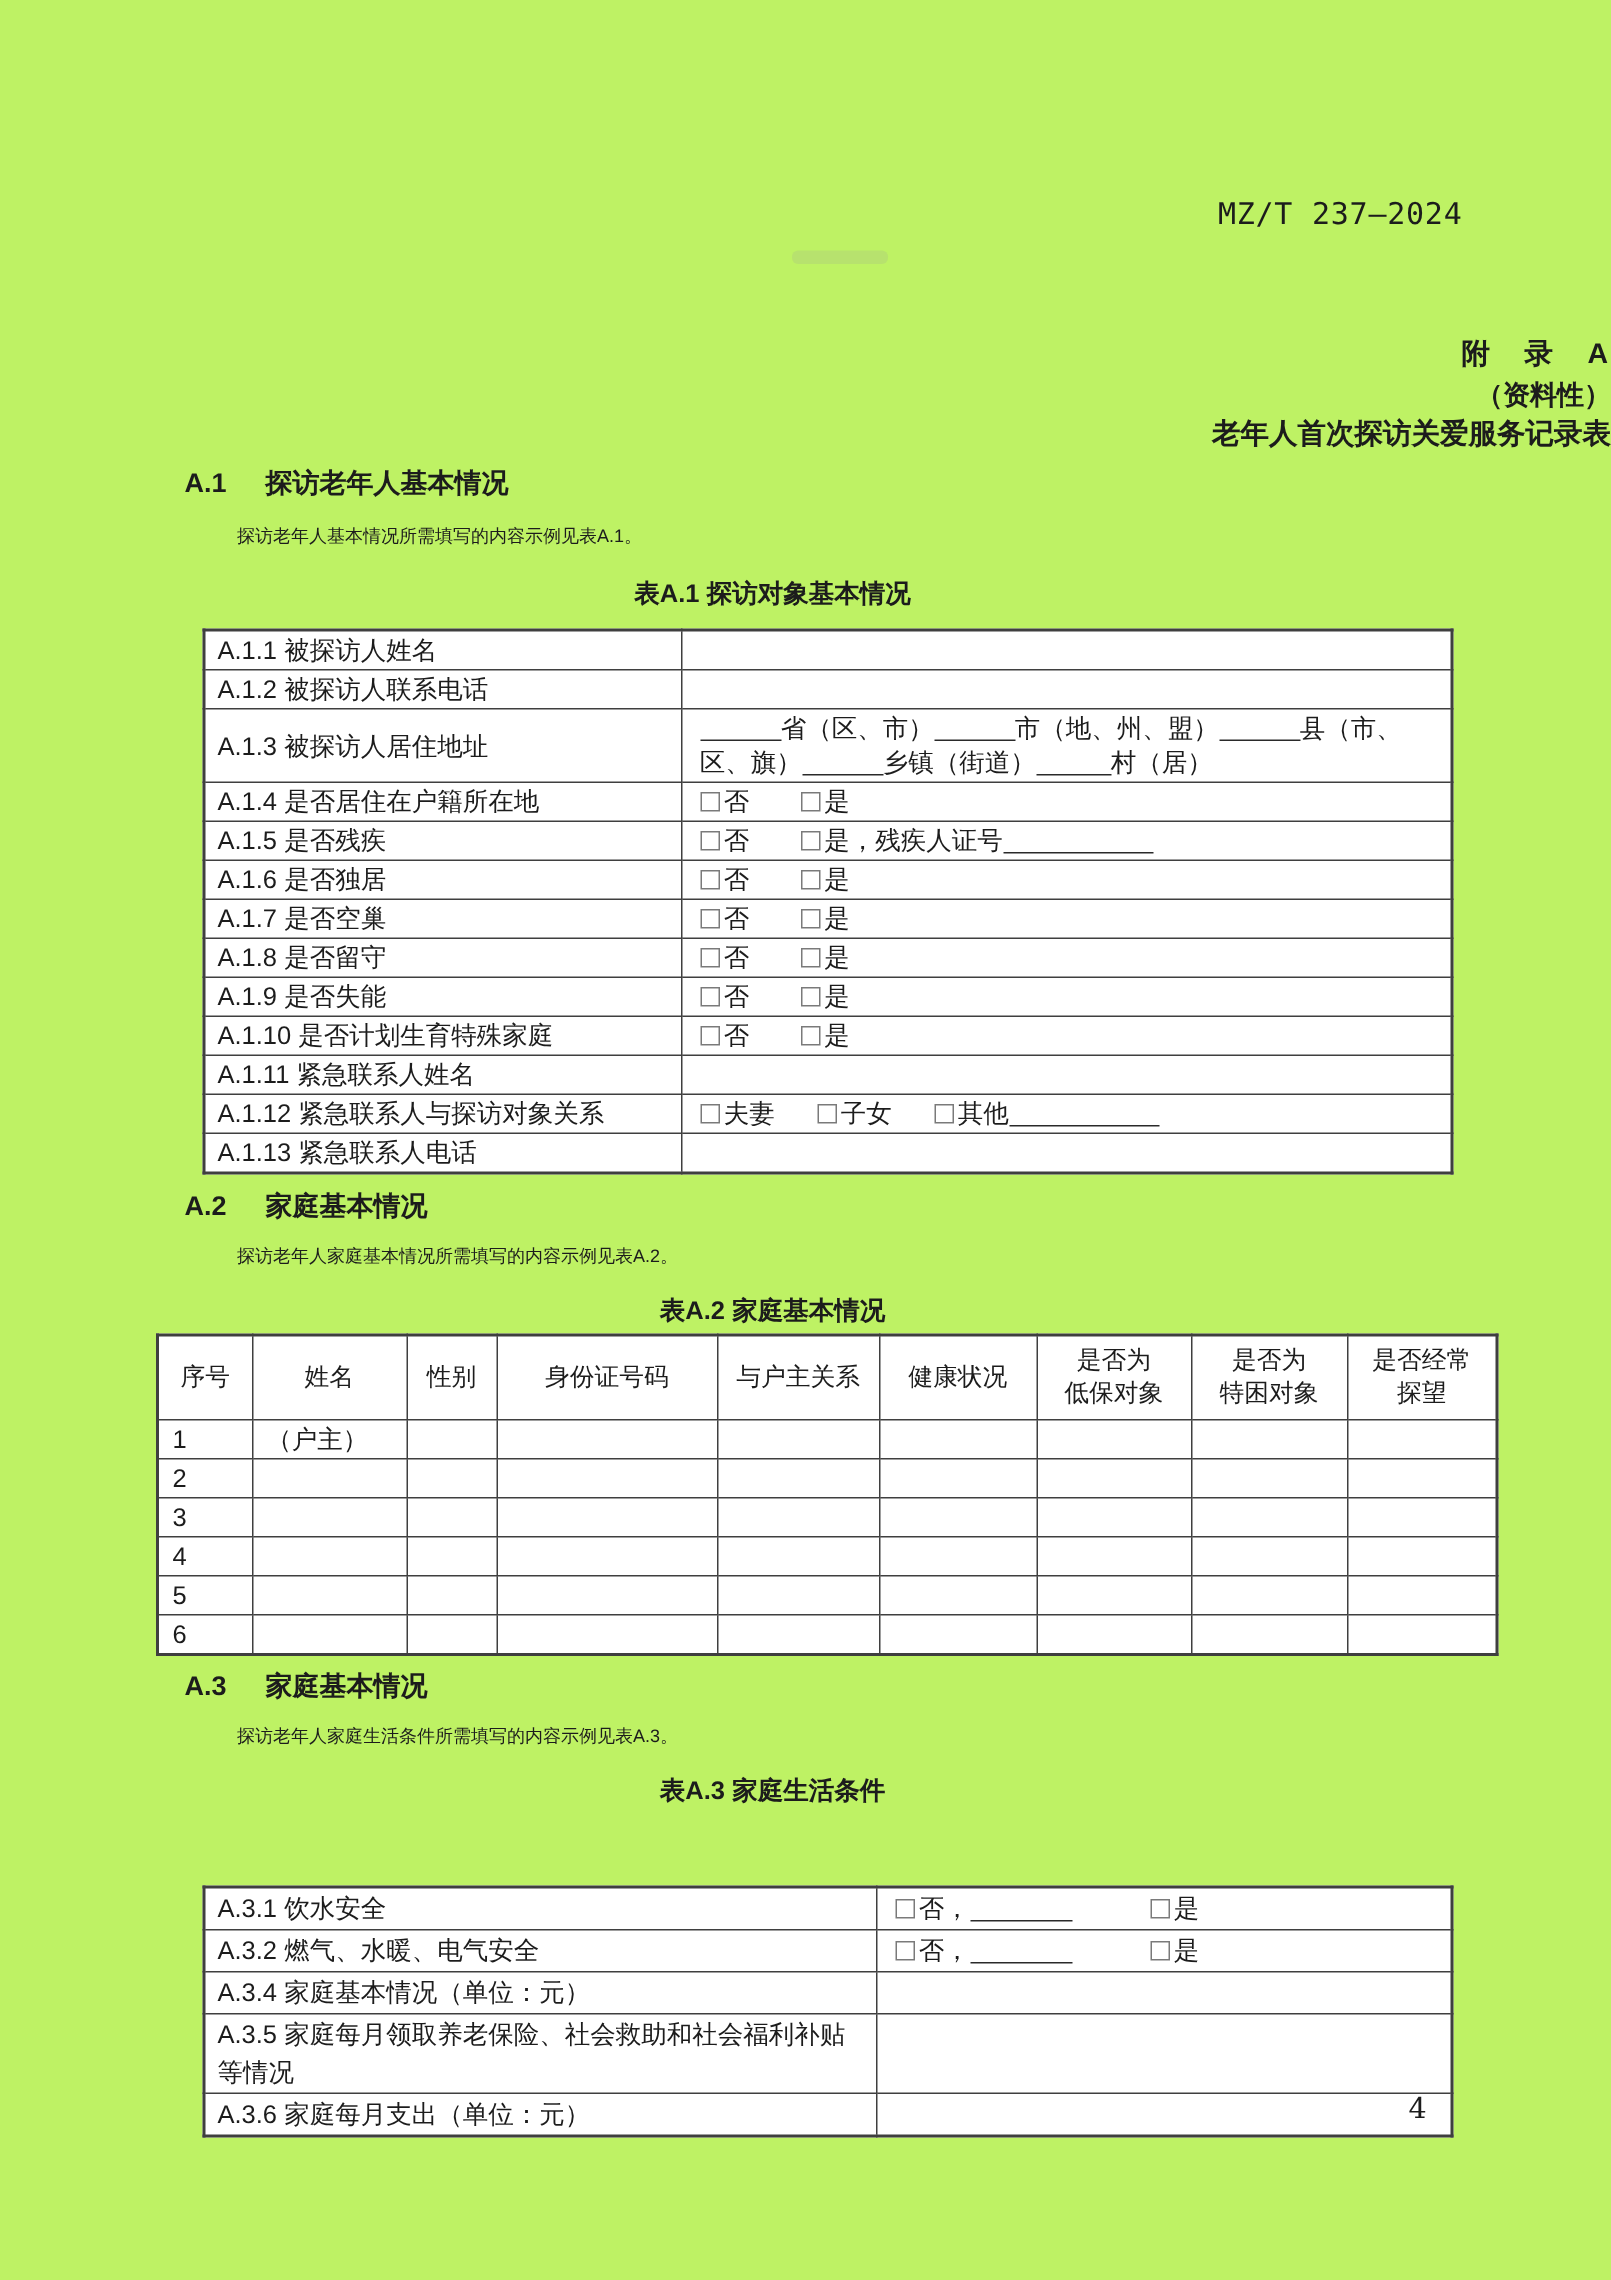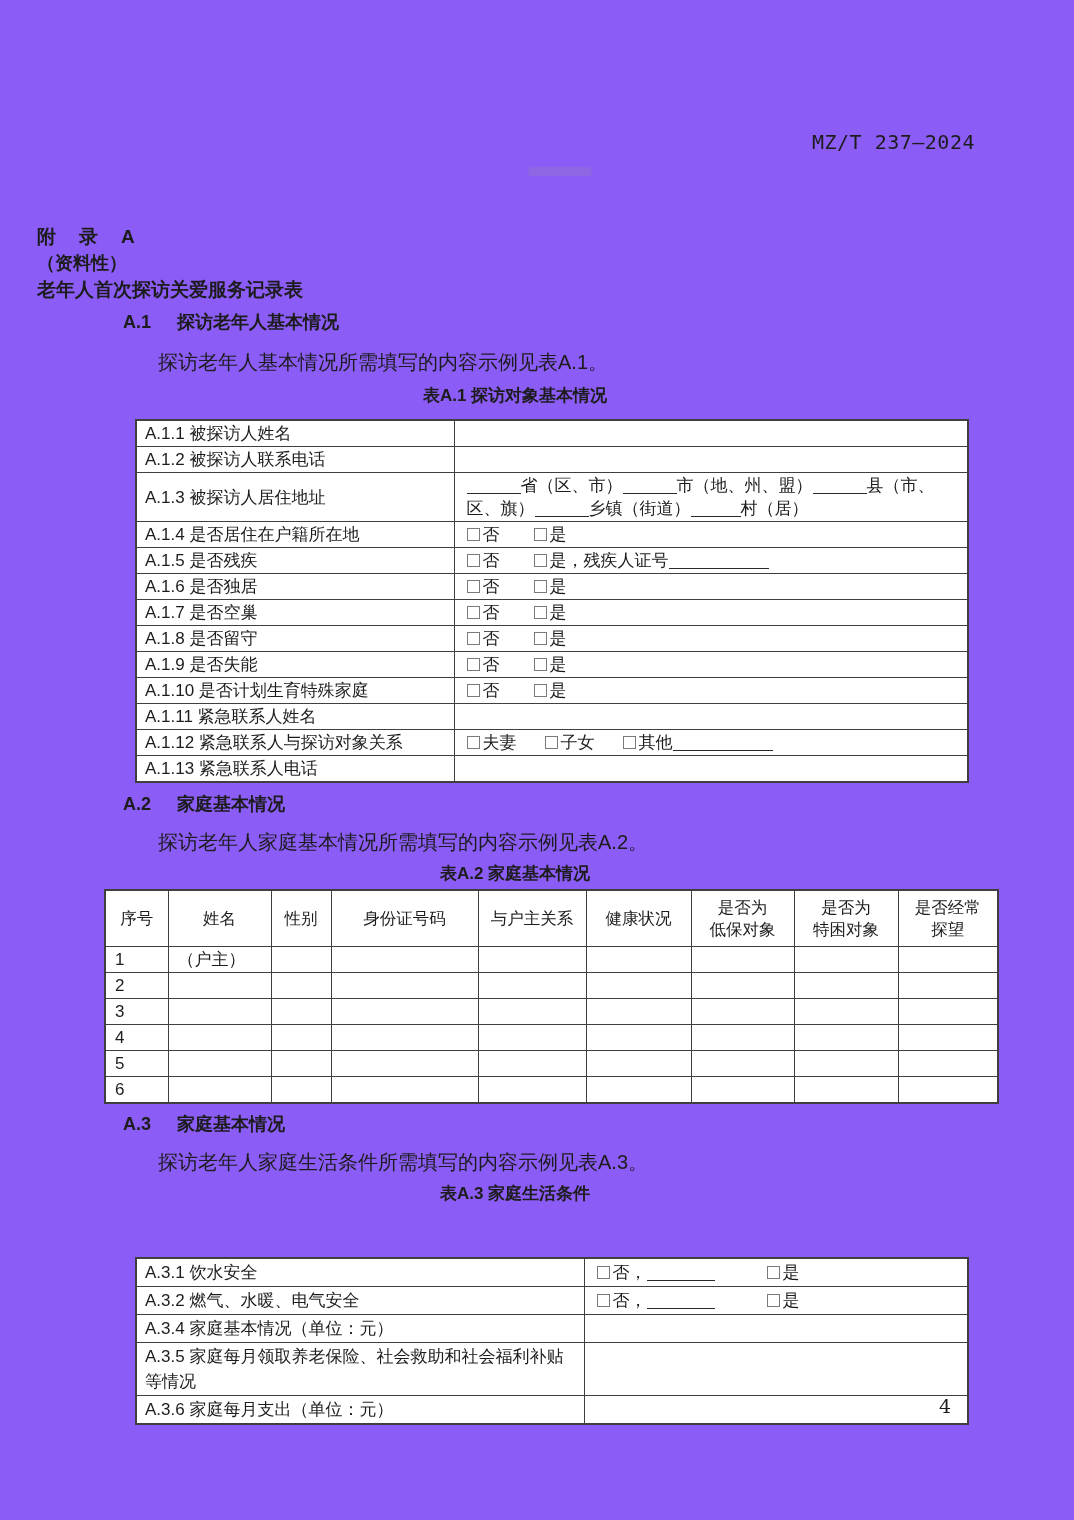--- a/index.html
+++ b/index.html
@@ -5,36 +5,36 @@
   * { box-sizing: border-box; }
   html, body { margin: 0; padding: 0; }
   body {
     width: 1074px; height: 1520px;
     background: #ffffff;
     color: #1c1c1c;
     font-family: "Liberation Sans", sans-serif;
     position: relative;
     overflow: hidden;
   }
-  .page { position: relative; width: 1074px; height: 1520px; background: #8b5cf6; }
+  .page { position: relative; width: 1074px; height: 1520px; background: #bef264; }
 
   .doc-number {
     position: absolute; top: 130px; right: 99px;
     font-family: "DejaVu Sans Mono", monospace;
     font-size: 20px; letter-spacing: 0.5px; font-weight: 500;
   }
 
-  .title-block { position: absolute; top: 224px; left: 0; width: 1074px; text-align: left; padding-left: 37px; }
+  .title-block { position: absolute; top: 224px; left: 0; width: 1074px; text-align: right; }
   .title-line1 { font-size: 19px; font-weight: bold; letter-spacing: 2px; line-height: 26px; }
   .title-line2 { font-size: 18px; font-weight: bold; line-height: 26px; }
   .title-line3 { font-size: 19px; font-weight: bold; line-height: 27px; }
 
   .sec-heading { position: absolute; left: 123px; font-size: 18px; font-weight: bold; white-space: nowrap; }
   .sec-heading .sec-num { margin-right: 26px; }
-  .sec-para { position: absolute; left: 158px; font-size: 20px; white-space: nowrap; }
+  .sec-para { position: absolute; left: 158px; font-size: 12px; white-space: nowrap; }
   .tbl-caption { position: absolute; left: 0; width: 1030px; text-align: center; font-size: 17px; font-weight: bold; }
 
   table { border-collapse: collapse; table-layout: fixed; position: absolute; background: #fff; }
   table, td, th { border: 1px solid #3f3f3f; }
   table { border-width: 2px; }
   td, th { font-weight: normal; font-size: 17px; vertical-align: middle; overflow: hidden; }
 
   
   .kv-table td { height: 25px; line-height: 23px; }
   #table-a3 td { height: 28px; line-height: 25px; }

